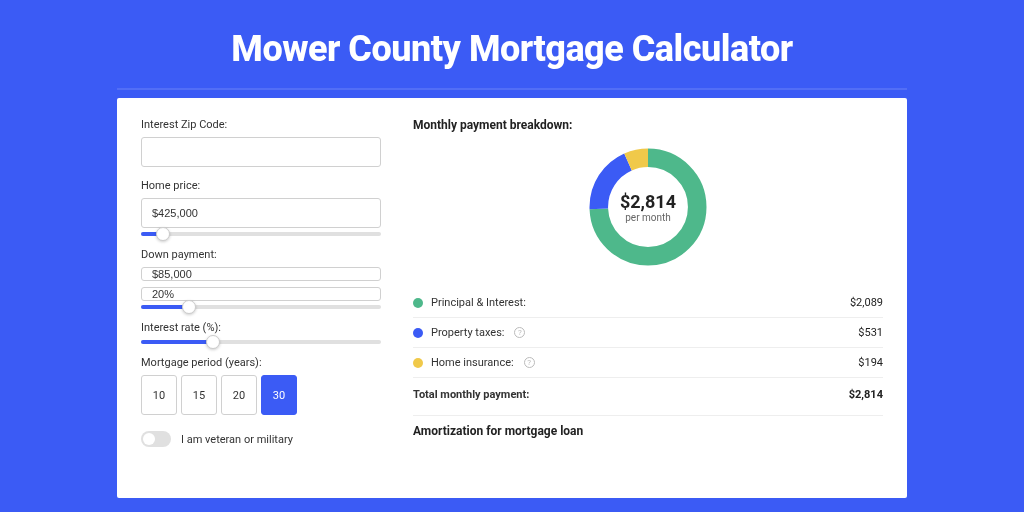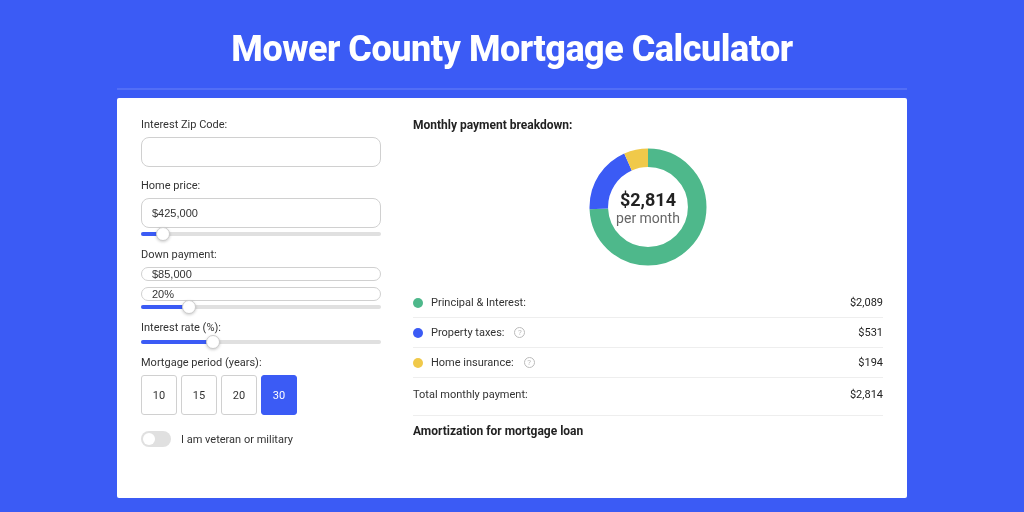--- a/index.html
+++ b/index.html
@@ -37,21 +37,21 @@
 }
 .left { width: 240px; flex-shrink: 0; }
 .right { flex: 1; min-width: 0; }
 
 .field { margin-bottom: 12px; }
 .field-label { font-size: 11px; color: #333; margin-bottom: 6px; display: block; }
 .text-input {
   width: 100%;
   height: 30px;
   border: 1px solid #d0d0d0;
-  border-radius: 8px;
+  border-radius: 3px;
   padding: 0 10px;
   font-size: 11px;
   color: #333;
   background: #fff;
 }
 .slider-track {
   position: relative;
   height: 4px;
   background: #e0e0e0;
   border-radius: 2px;
@@ -117,21 +117,21 @@
 .donut svg { width: 100%; height: 100%; transform: rotate(-90deg); }
 .donut-center {
   position: absolute;
   inset: 0;
   display: flex;
   flex-direction: column;
   align-items: center;
   justify-content: center;
 }
 .donut-amount { font-size: 18px; font-weight: 700; color: #222; }
-.donut-sub { font-size: 14px; color: #666; }
+.donut-sub { font-size: 10px; color: #666; }
 
 .legend-row {
   display: flex;
   align-items: center;
   justify-content: space-between;
   padding: 8px 0;
   font-size: 11px;
   color: #333;
 }
 .legend-left { display: flex; align-items: center; gap: 8px; }
@@ -145,21 +145,21 @@
   border-radius: 50%;
   font-size: 8px;
   color: #bbb;
   display: inline-flex;
   align-items: center;
   justify-content: center;
   margin-left: 2px;
 }
 .legend-val { color: #222; }
 .divider { height: 1px; background: #eee; }
-.total-row { font-weight: 400; padding: 10px 0; align-items: flex-end; }
+.total-row { font-weight: 700; padding: 10px 0; align-items: flex-end; }
 
 .amort { margin-top: 4px; border-top: 1px solid #eee; padding-top: 8px; }
 .amort-title { font-size: 12px; font-weight: 700; color: #222; margin-bottom: 10px; }
 .amort-text { font-size: 10px; color: #555; line-height: 1.5; }
 </style>
 </head>
 <body>
 
 <h1 class="page-title">Mower County Mortgage Calculator</h1>
 <div class="title-underline"></div>

